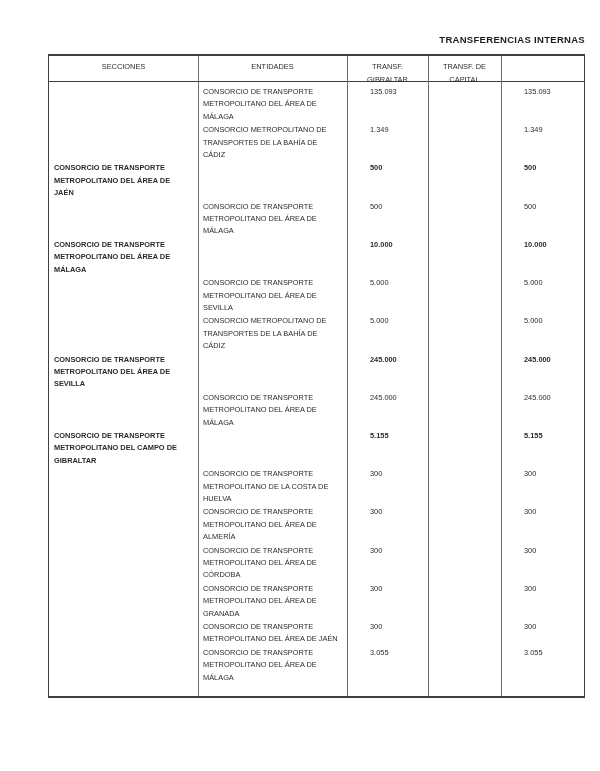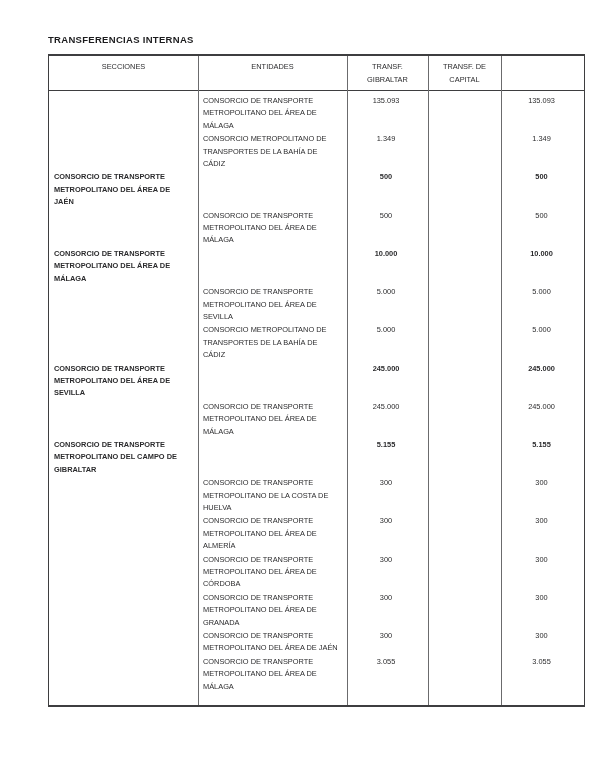--- a/index.html
+++ b/index.html
@@ -2,52 +2,52 @@
 <html><head>
 <meta charset="utf-8">
 <style>
   html,body { margin:0; padding:0; background:#ffffff; }
   .page {
     position:relative; width:600px; height:771px; background:#ffffff;
     font-family:"Liberation Sans", sans-serif; color:#2b2b2d; overflow:hidden;
   }
   .title {
     position:absolute; top:34px; left:48px; width:537px;
-    text-align:left; font-weight:bold; font-size:9.5px; line-height:12px;
+    text-align:right; font-weight:bold; font-size:9.5px; line-height:12px;
     letter-spacing:0.3px; color:#1c1c1e; white-space:nowrap;
   }
   .table {
     position:absolute; top:54px; left:48px; width:537px;
     box-sizing:border-box;
     border:1px solid #3e3e40; border-top-width:2px; border-bottom-width:2px;
   }
   .col-line {
     position:absolute; top:0; bottom:0; width:1px; background:#6b6b6d;
   }
   .col-line.c1 { left:149px; }
   .col-line.c2 { left:298px; }
   .col-line.c3 { left:379px; }
   .col-line.c4 { left:452px; }
   .thead {
     display:grid; grid-template-columns:149px 149px 81px 73px 84px;
-    height:35px; box-sizing:border-box; border-bottom:1px solid #3e3e40;
+    height:26px; box-sizing:border-box; border-bottom:1px solid #3e3e40;
   }
   .th {
     padding-top:4px; text-align:center; font-size:7.4px; line-height:13px;
     white-space:pre-line; color:#2b2b2d;
   }
   .tbody { padding-top:3px; padding-bottom:12px; }
   .row { display:grid; grid-template-columns:149px 149px 81px 73px 84px; }
   .cell {
     font-size:7.4px; line-height:12.4px; padding-top:1px;
     white-space:pre-line; box-sizing:border-box;
   }
   .sec { padding-left:5px; padding-right:4px; font-weight:bold; }
   .ent { padding-left:5px; padding-right:4px; }
-  .num { text-align:center; padding-right:3px; }
+  .num { text-align:left; padding-right:3px;margin-left:23px; }
   .row.bold .num { font-weight:bold; }
 </style>
 </head>
 <body>
 
 <div class="page">
 
   <div class="title">TRANSFERENCIAS INTERNAS</div>
 
   <div class="table">

